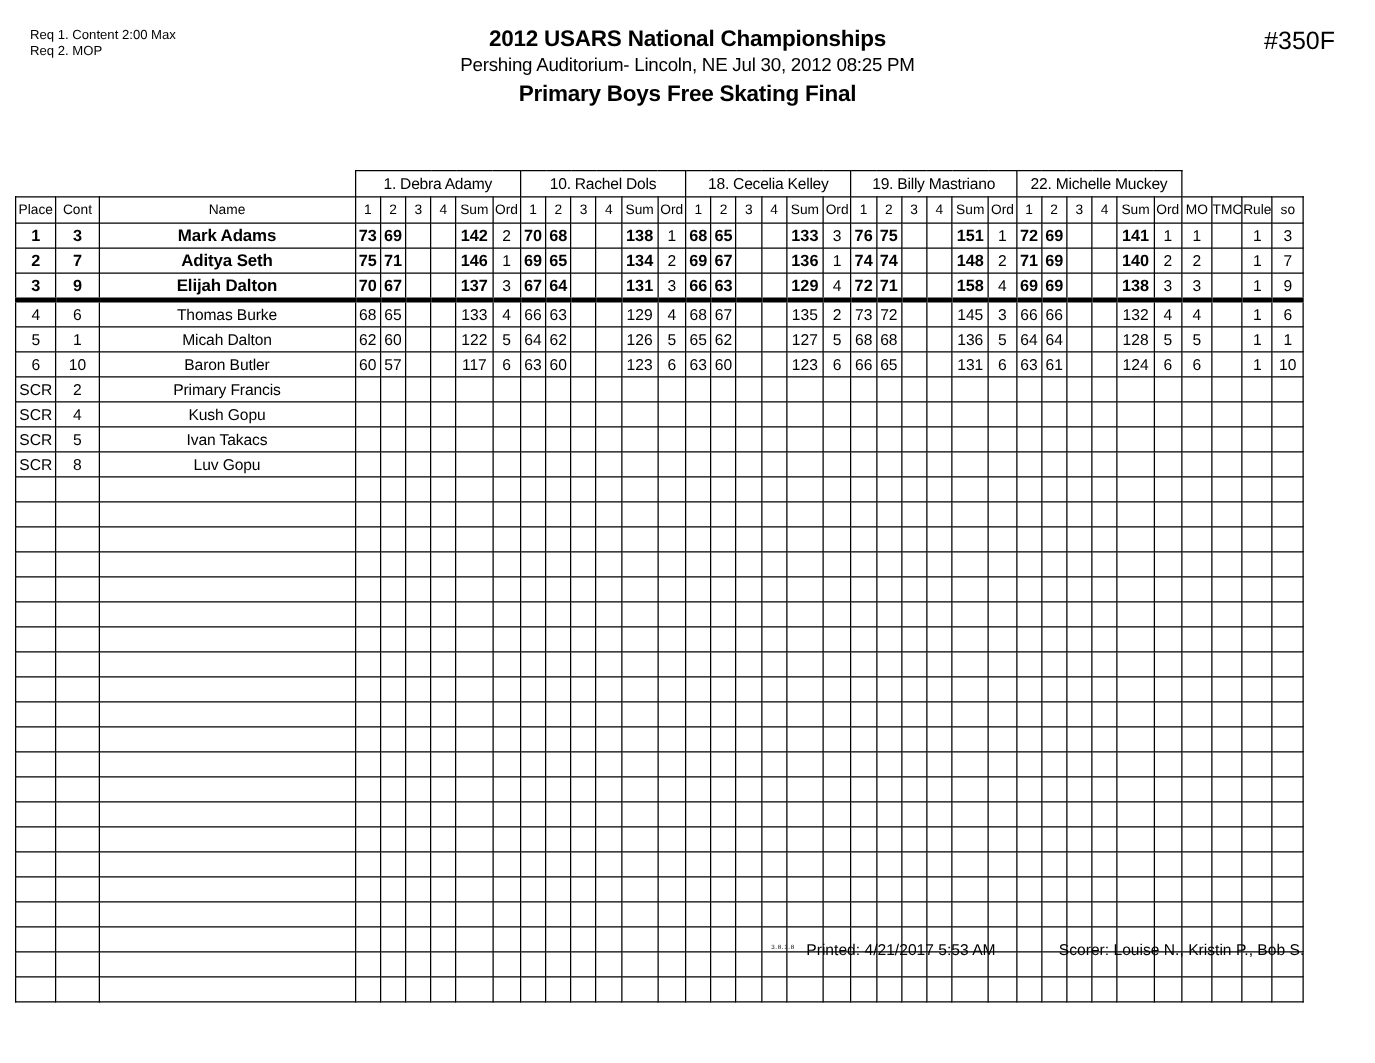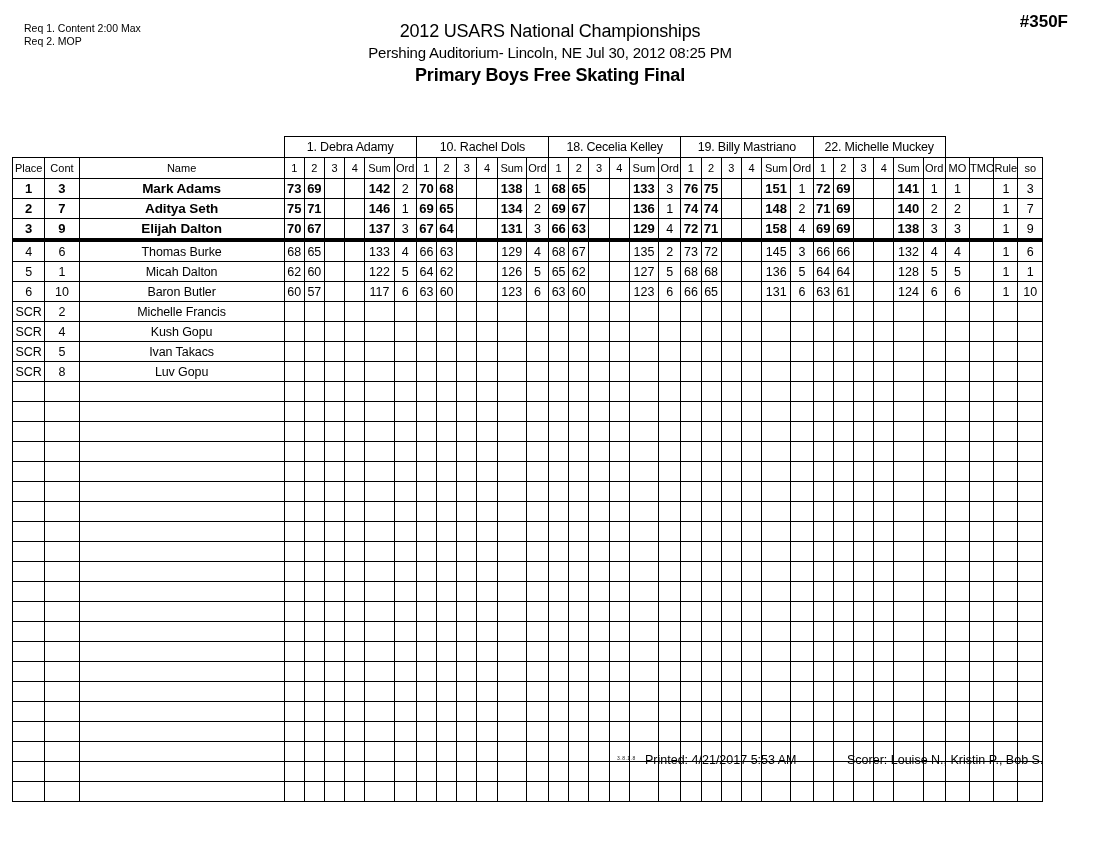--- a/index.html
+++ b/index.html
@@ -30,21 +30,21 @@
   
   #header {
     position: absolute;
     left: 0;
     top: 20px;
     width: 1100px;
     text-align: center;
   }
   #header .title-main {
     font-size: 18px;
-    font-weight: normal;
+    font-weight: bold;
     line-height: 22px;
     letter-spacing: -0.2px;
   }
   #header .venue-line {
     font-size: 15px;
     line-height: 21px;
     letter-spacing: -0.2px;
   }
   #header .event-line {
     font-size: 18px;
@@ -53,23 +53,23 @@
     letter-spacing: -0.2px;
   }
   #header .report-line {
     font-size: 15px;
     line-height: 22px;
     letter-spacing: -0.2px;
   }
   #doc-code {
     position: absolute;
     right: 32px;
-    top: 12px;
-    font-size: 17px;
-    font-weight: bold;
+    top: 22px;
+    font-size: 20px;
+    font-weight: normal;
   }
 
   
   #sheet {
     position: absolute;
     left: 12px;
     top: 136px;
     width: 1031px;
   }
   table.grid {
@@ -521,21 +521,21 @@
           <td class="sum">124</td>
           <td class="ord">6</td>
           <td>6</td>
           <td></td>
           <td>1</td>
           <td>10</td>
         </tr>
         <tr class="data-row">
           <td class="c-place">SCR</td>
           <td class="c-cont">2</td>
-          <td class="c-name">Michelle Francis</td>
+          <td class="c-name">Primary Francis</td>
           <td class="score"></td>
           <td class="score"></td>
           <td class="score"></td>
           <td class="score"></td>
           <td class="sum"></td>
           <td class="ord"></td>
           <td class="score"></td>
           <td class="score"></td>
           <td class="score"></td>
           <td class="score"></td>

